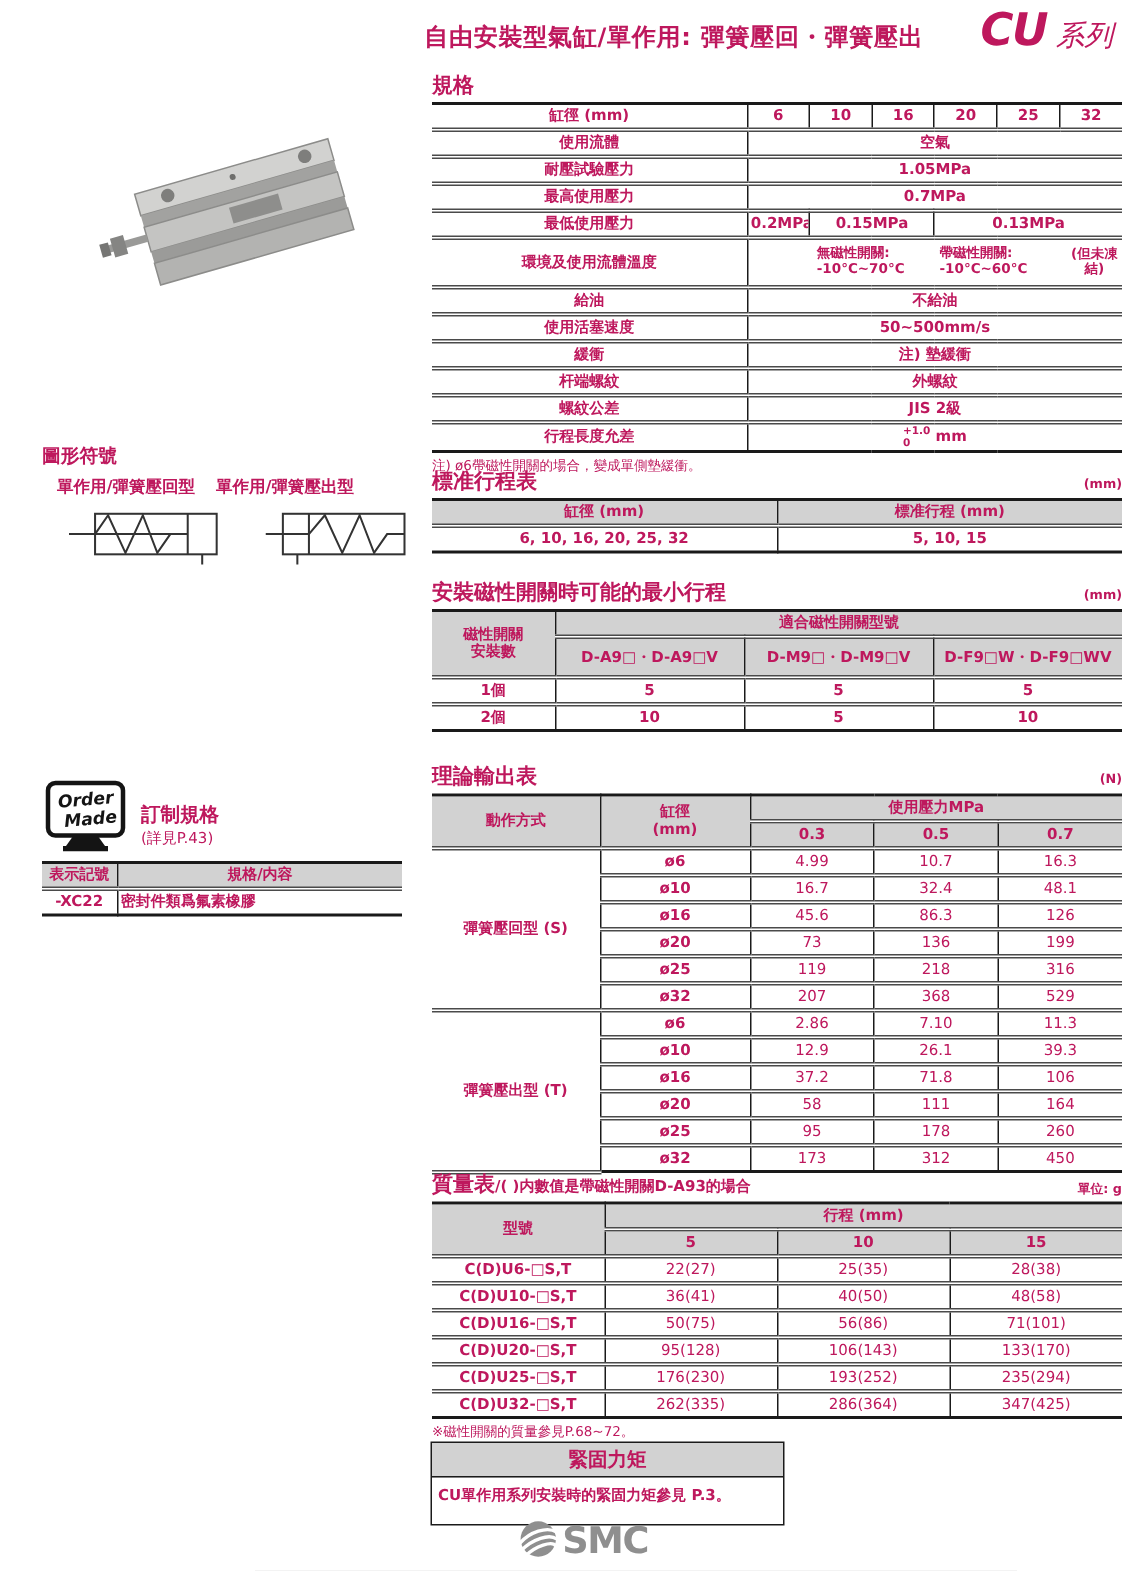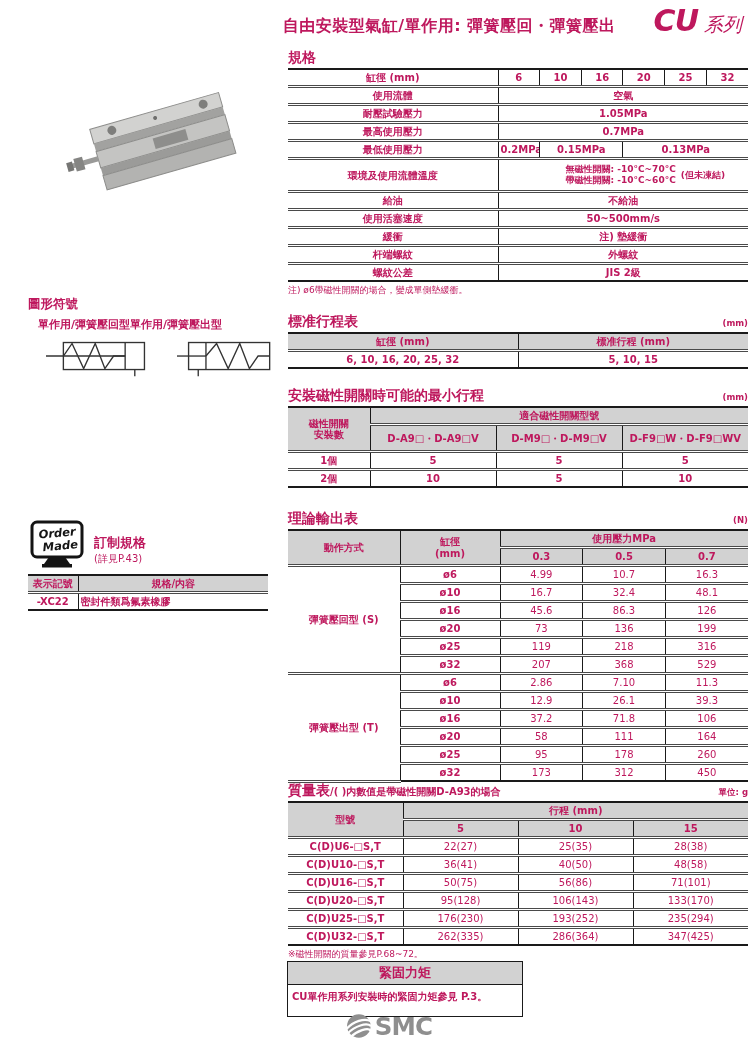--- a/index.html
+++ b/index.html
@@ -27,27 +27,27 @@
   .tbl td { border-bottom:3px double #4a4a4a; font-size:10px; text-align:center;
     vertical-align:middle; padding:1px 2px; height:13px; line-height:1.15; overflow:hidden; }
   .tbl tr:last-child td { border-bottom:0; }
   .vl { border-left:1px solid #1a1a1a; }
   .hd { background:#d2d2d2; }
   .b { font-weight:bold; }
   .small { font-size:9px; }
 
   
   .spec-temp-cell { display:flex; align-items:center; justify-content:center; gap:5px; }
-  .spec-temp-lines { display:flex; flex-direction:column; font-size:9px; font-weight:bold; line-height:1.25; text-align:left;margin-left:44px; }
+  .spec-temp-lines { display:flex; font-size:9px; font-weight:bold; line-height:1.25; text-align:left;margin-left:44px; }
   .tol { display:inline-flex; flex-direction:column; font-size:7px; font-weight:bold; line-height:1.05; vertical-align:middle; text-align:left; }
   
   .photo { position:absolute; left:62px; top:84px; }
   .symbols { position:absolute; left:28px; top:296px; width:260px; }
   .symbols-head { font-size:12.5px; font-weight:bold; }
-  .symbols-labels { display:flex; gap:0; margin-top:4px; margin-left:10px;align-items:flex-end; }
+  .symbols-labels { display:flex; gap:14px; margin-top:4px; margin-left:10px;align-items:flex-end; }
   .symbols-labels span { font-size:11px; font-weight:bold; }
   .symbols-draw { display:flex; gap:20px; margin-left:18px; margin-top:2px; }
 
   .ordermade { position:absolute; left:30px; top:520px; display:flex; gap:8px; }
   .om-text1 { font-size:13px; font-weight:bold; margin-top:14px; }
   .om-text2 { font-size:10px; font-weight:normal; }
   .left-table-wrap { position:absolute; left:28px; top:574px; width:240px; }
 
   
   .torque { position:absolute; left:287px; top:961px; width:234px; border:1px solid #1a1a1a; }
@@ -213,20 +213,30 @@
         <td class="b vl" colspan="6">注) 墊緩衝</td>
       </tr>
       <tr>
         <td class="b">杆端螺紋</td>
         <td class="b vl" colspan="6">外螺紋</td>
       </tr>
       <tr>
         <td class="b">螺紋公差</td>
         <td class="b vl" colspan="6">JIS 2級</td>
       </tr>
+      <tr>
+        <td class="b">行程長度允差</td>
+        <td class="b vl" colspan="6">
+          <span class="tol">
+            <span>+1.0</span>
+            <span>0</span>
+          </span>
+          <span>mm</span>
+        </td>
+      </tr>
     </tbody>
       </table>
     <div class="note">注) ø6帶磁性開關的場合，變成單側墊緩衝。</div>
   </div>
 
   <div class="sec" style="top:314px">
     <div class="sec-head">標准行程表</div>
     <span class="unit">(mm)</span>
     <table class="tbl">
       <colgroup>

